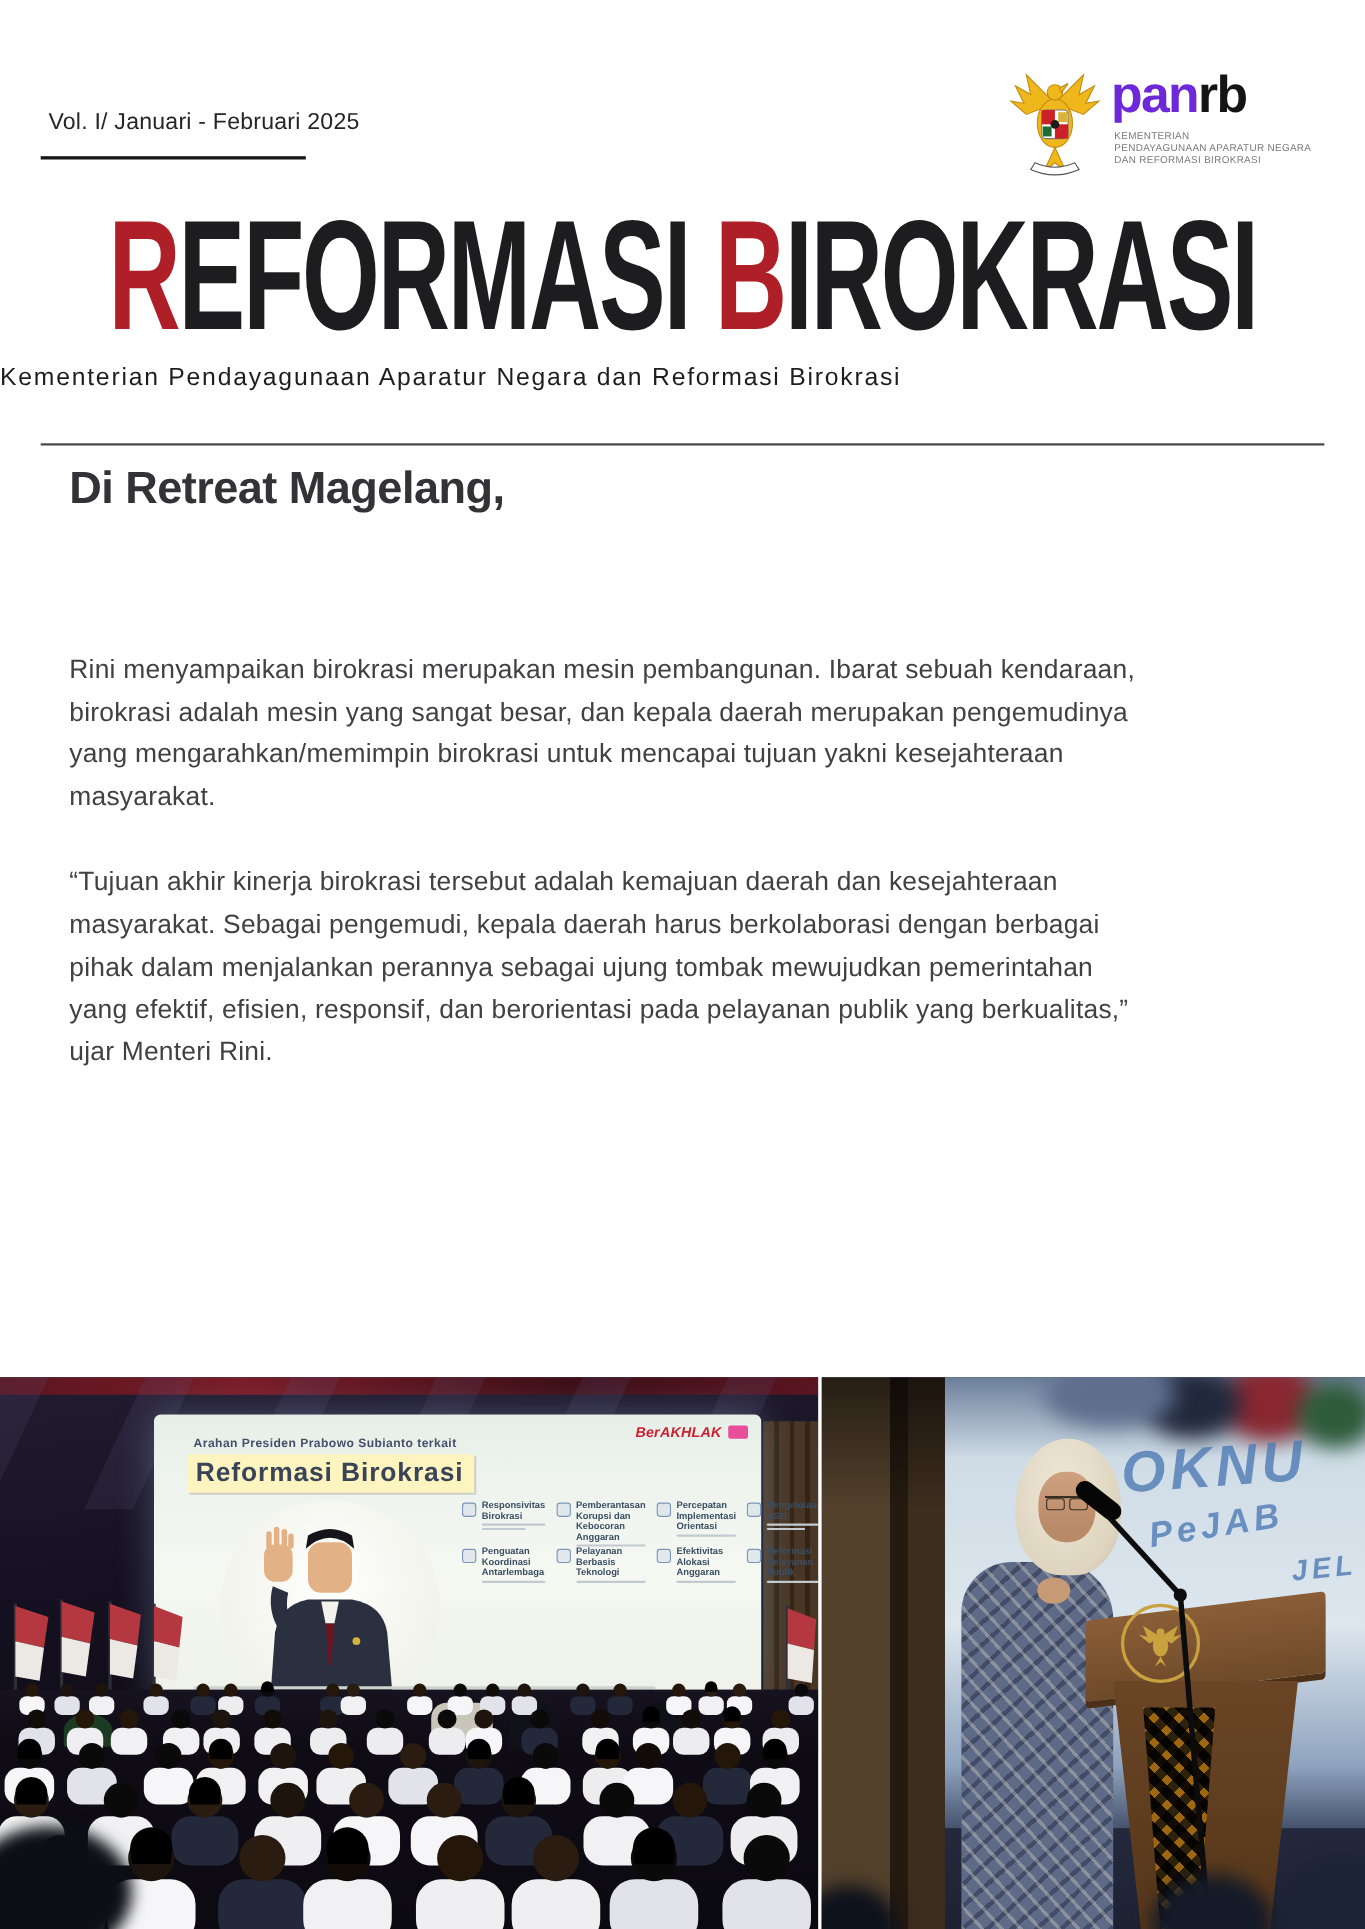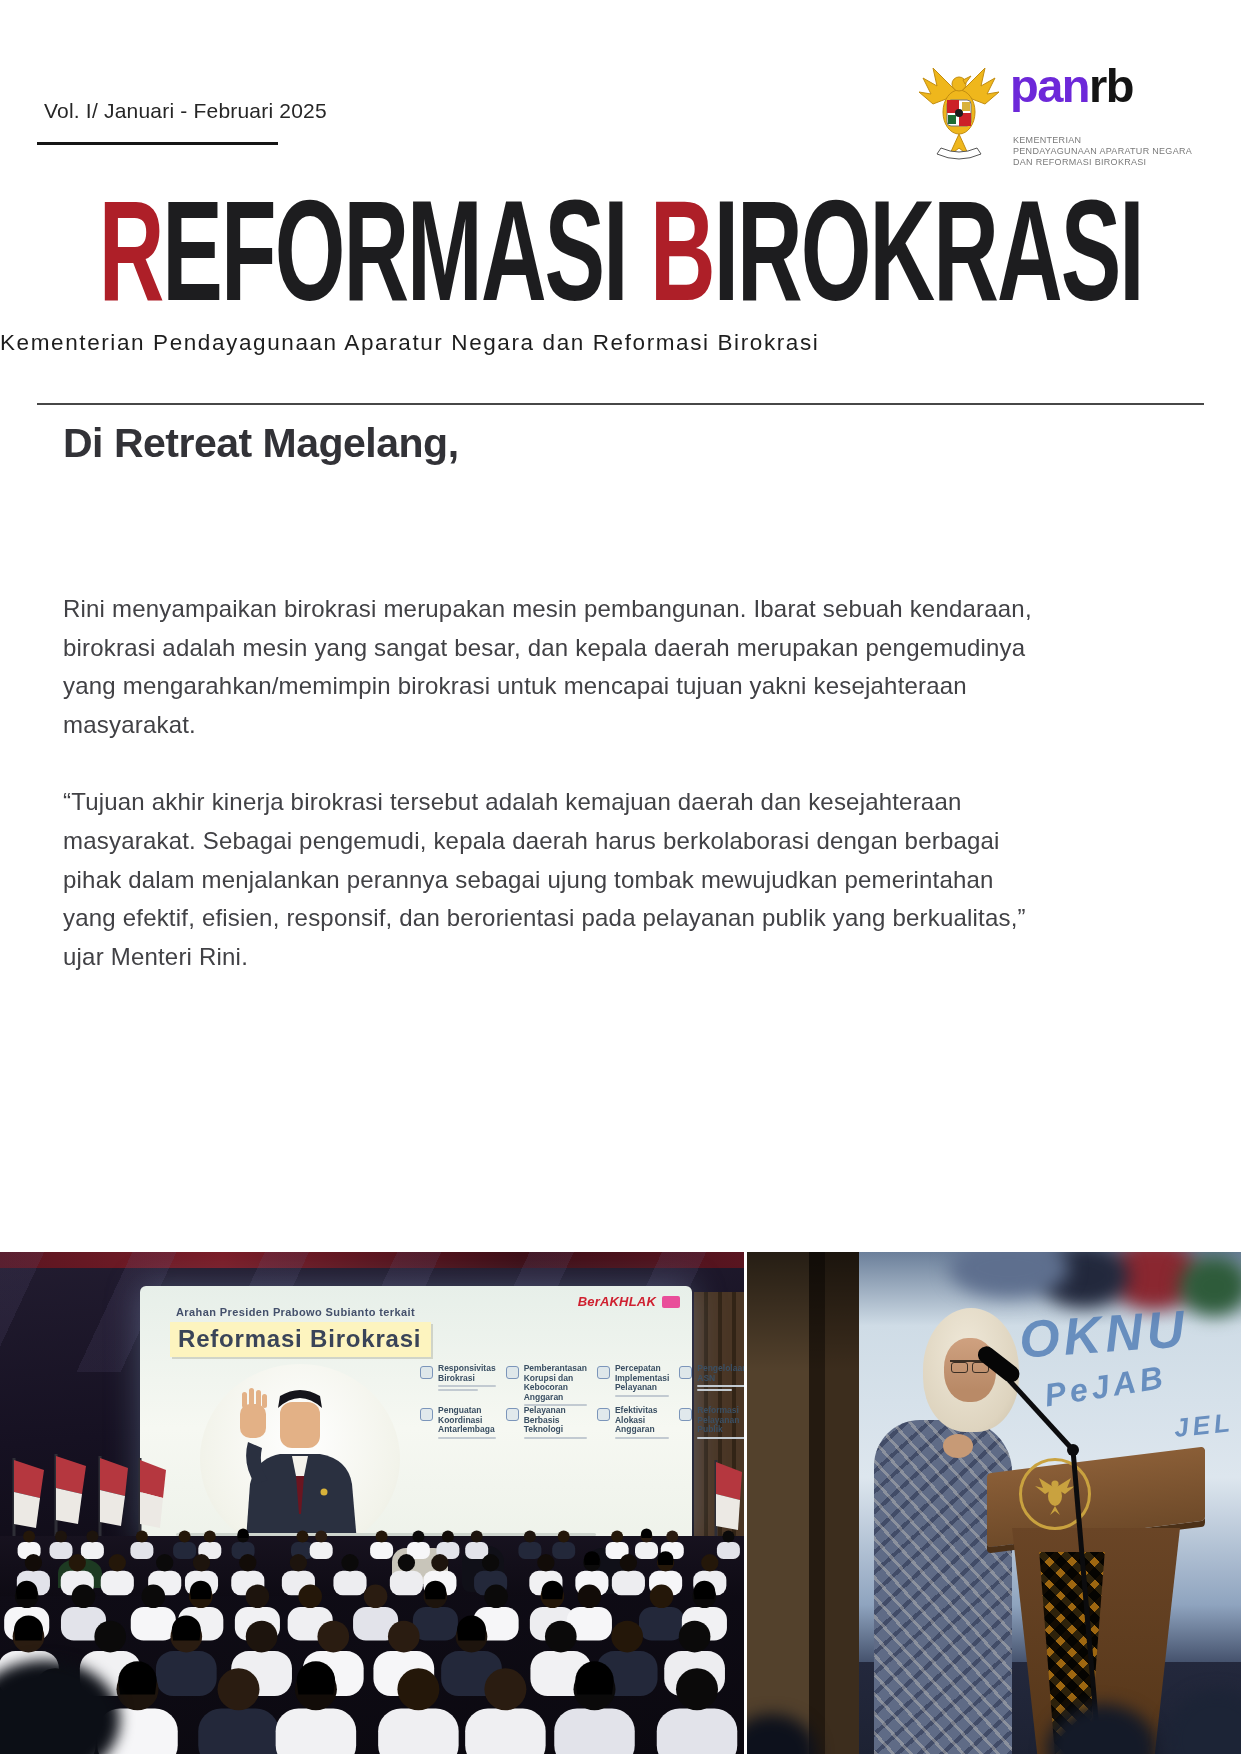--- a/index.html
+++ b/index.html
@@ -9,21 +9,21 @@
   .vol{position:absolute;left:44px;top:99px;font-size:21px;color:#262626;letter-spacing:.2px;}
   .vol-rule{position:absolute;left:37px;top:142px;width:241px;height:3px;background:#161616;}
   .banner{position:absolute;left:343px;top:0;width:560px;height:164px;display:flex;align-items:flex-end;justify-content:center;}
   .banner-text{color:#fff;font-size:64px;font-weight:400;letter-spacing:24px;transform:scaleX(.82);transform-origin:center;
                margin-bottom:22px;margin-right:-24px;}
   .logo-wrap{position:absolute;left:913px;top:58px;width:300px;height:110px;}
   .garuda{position:absolute;left:0;top:2px;}
   .brand{position:absolute;left:97px;top:0px;font-size:47px;font-weight:800;letter-spacing:-1.5px;}
   .brand .red{color:#6d28d9;margin-top:44px;}
   .brand .blk{color:#141414;}
-  .ministry{position:absolute;left:100px;top:77px;font-size:9px;line-height:11px;color:#7a7a7a;letter-spacing:.3px;}
+  .ministry{position:absolute;left:100px;top:60px;font-size:9px;line-height:11px;color:#7a7a7a;letter-spacing:.3px;}
   .title{position:absolute;left:0;top:186px;width:1241px;height:130px;display:flex;justify-content:center;align-items:center;}
   .title-inner{font-size:142px;font-weight:700;letter-spacing:-3px;transform:scaleX(.64);transform-origin:center;
                color:#1d1d1f;white-space:nowrap;line-height:130px;}
   .title-inner .cap{color:#ae1f28;}
   .subtitle{position:absolute;left:0;top:330px;width:1241px;text-align:left;font-size:22.5px;color:#1e1e1e;letter-spacing:1.6px;}
   .divider{position:absolute;left:37px;top:403px;width:1167px;height:2px;background:#474747;}
   
   .kicker{position:absolute;left:63px;top:420px;font-size:41px;font-weight:700;color:#323237;letter-spacing:-.5px;}
   .headline{position:absolute;left:63px;top:468px;font-size:46px;font-weight:700;color:#c0202e;line-height:56px;letter-spacing:-.5px;}
   .body{position:absolute;left:63px;top:590px;width:985px;font-size:24px;line-height:38.6px;color:#414145;letter-spacing:.2px;}
@@ -200,21 +200,21 @@
               <div class="fline"></div>
               <div class="fline w2"></div>
             </div>
           <div class="slide-item">
               <span class="slide-ico"></span>
               <b>Pemberantasan Korupsi dan Kebocoran Anggaran</b>
               <div class="fline"></div>
             </div>
           <div class="slide-item">
               <span class="slide-ico"></span>
-              <b>Percepatan Implementasi Pelayanan</b>
+              <b>Percepatan Implementasi Orientasi</b>
               <div class="fline"></div>
             </div>
           <div class="slide-item">
               <span class="slide-ico"></span>
               <b>Pengelolaan ASN</b>
               <div class="fline"></div>
               <div class="fline w2"></div>
             </div>
           <div class="slide-item">
               <span class="slide-ico"></span>

